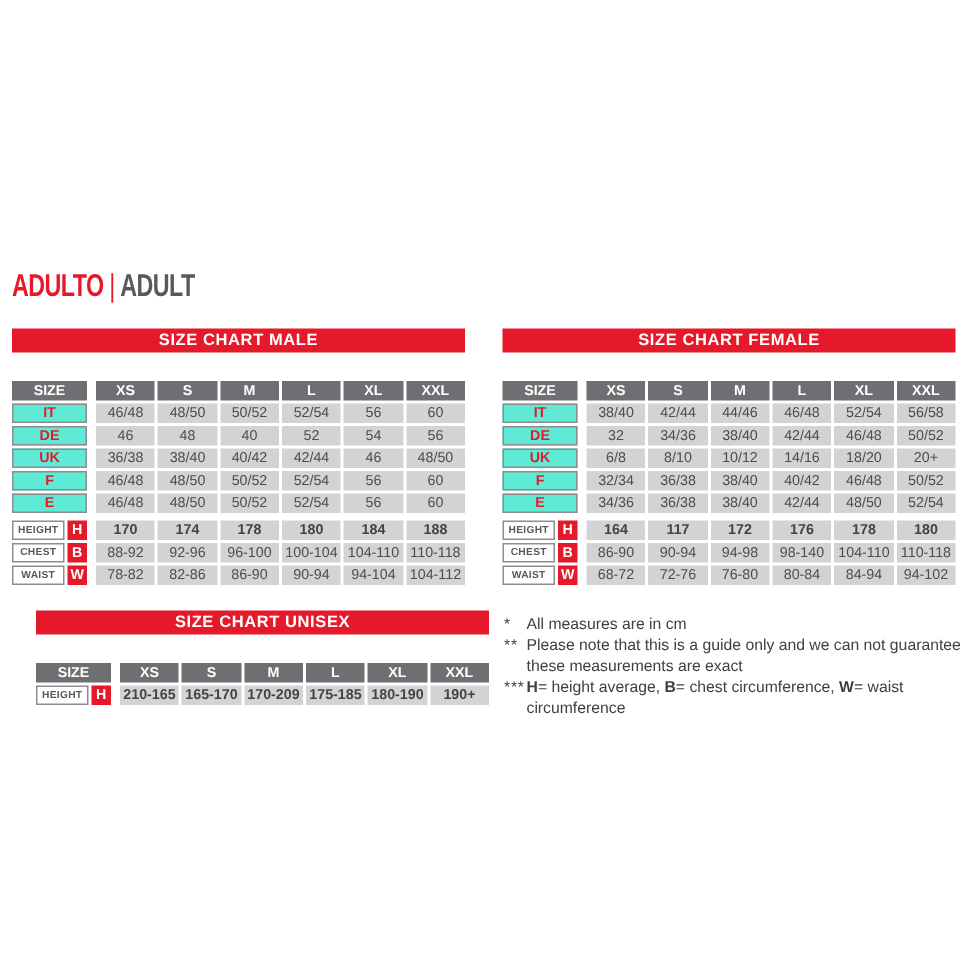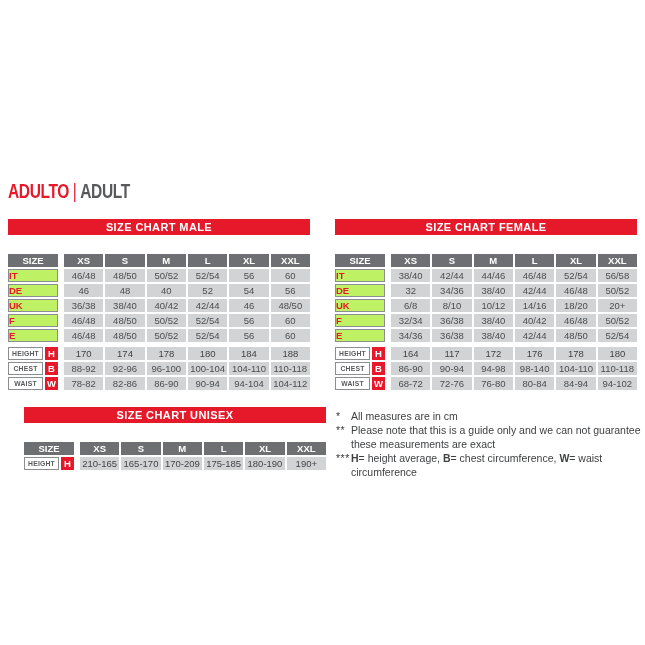--- a/index.html
+++ b/index.html
@@ -42,25 +42,25 @@
   .hcell{
     background:var(--dkgray);color:#fff;font-weight:bold;
     font-size:9.5px;text-align:center;line-height:13px;
   }
   .label-slot .hcell{flex:1;}
   .vcell{
     flex:1;margin-left:2px;background:var(--ltgray);color:var(--txt);
     font-size:9.5px;text-align:center;line-height:13px;
   }
   .vcell.hdr{background:var(--dkgray);color:#fff;font-weight:bold;text-align:center;}
-  .vcell.bold{font-weight:normal;color:#424345;}
+  .vcell.bold{font-weight:bold;color:#424345;}
   .country-box{
-    flex:1;border:1px solid var(--border);background:#bef264;
+    flex:1;border:1px solid var(--border);background:#5eead4;
     color:var(--red);font-weight:bold;font-size:9.5px;
-    line-height:11px;
+    text-align:center;line-height:11px;
   }
   .measure-box{
     width:33px;border:1px solid var(--border);background:#fff;
     color:var(--label-gray);font-weight:bold;font-size:6.8px;
     text-align:center;line-height:11px;letter-spacing:0.2px;flex-shrink:0;
   }
   .letter-sq{
     width:13px;height:13px;margin-left:2px;background:var(--red);
     color:#fff;font-weight:bold;font-size:9.5px;text-align:center;
     line-height:13px;flex-shrink:0;

